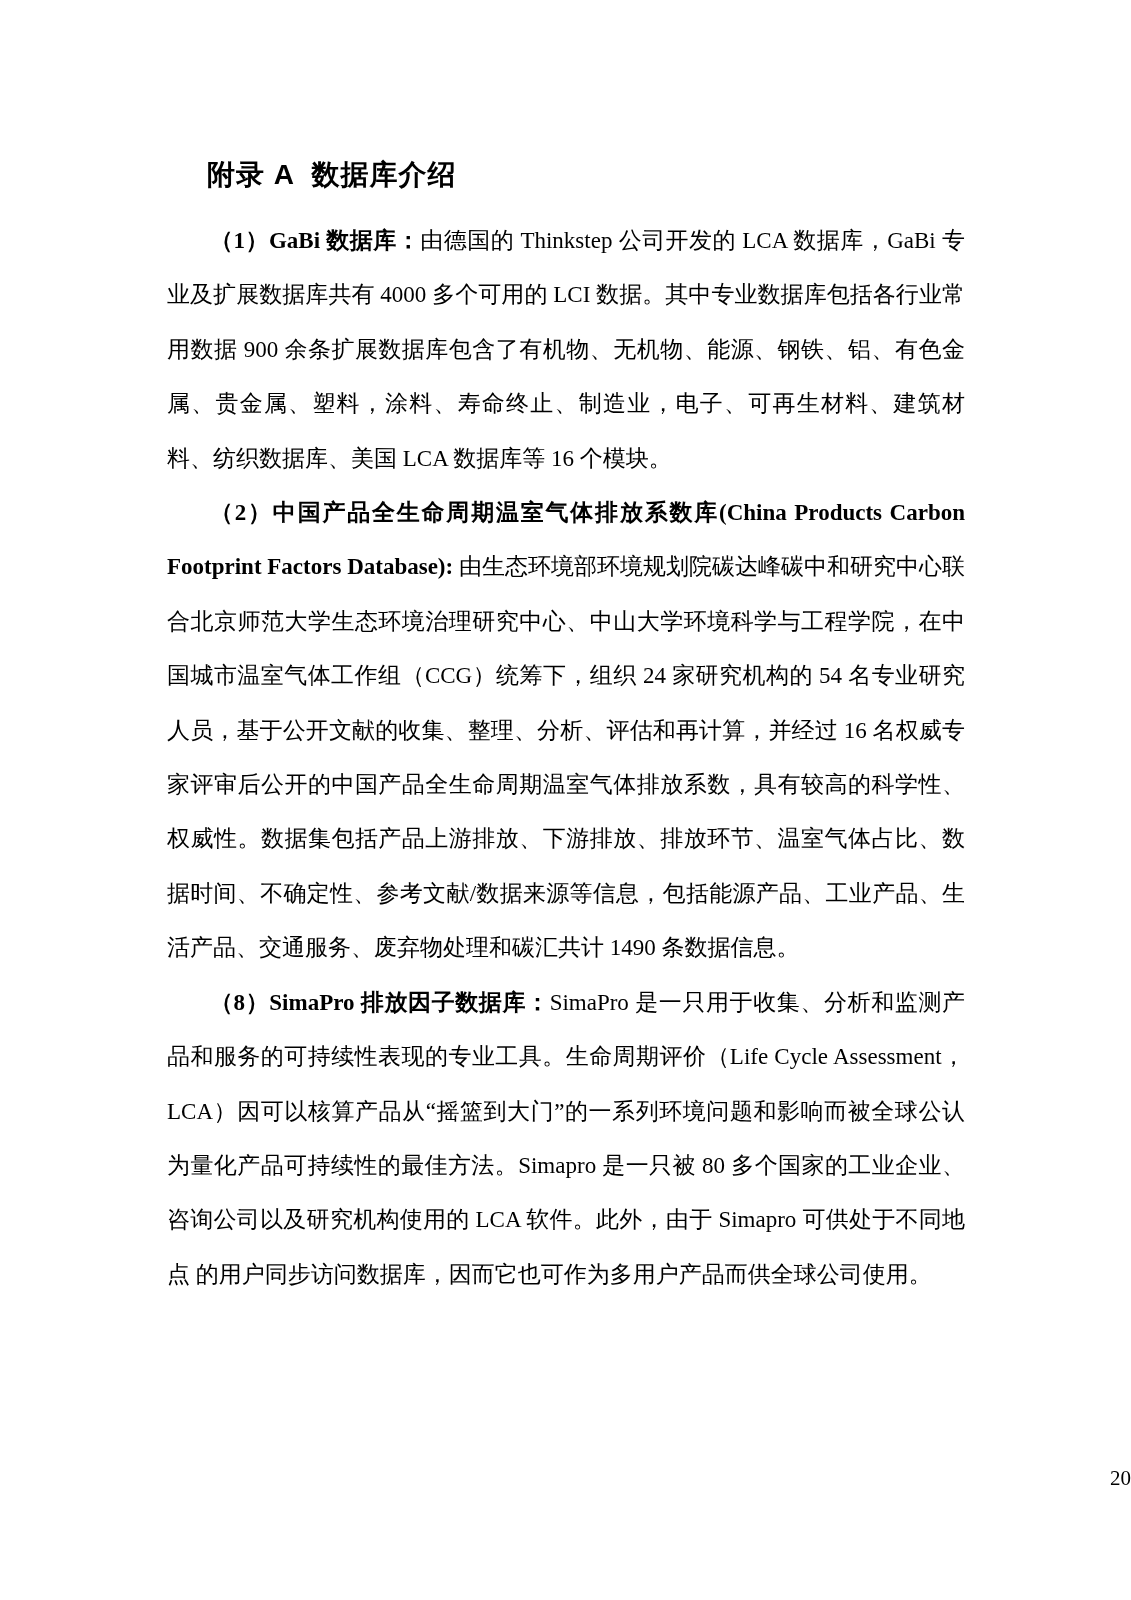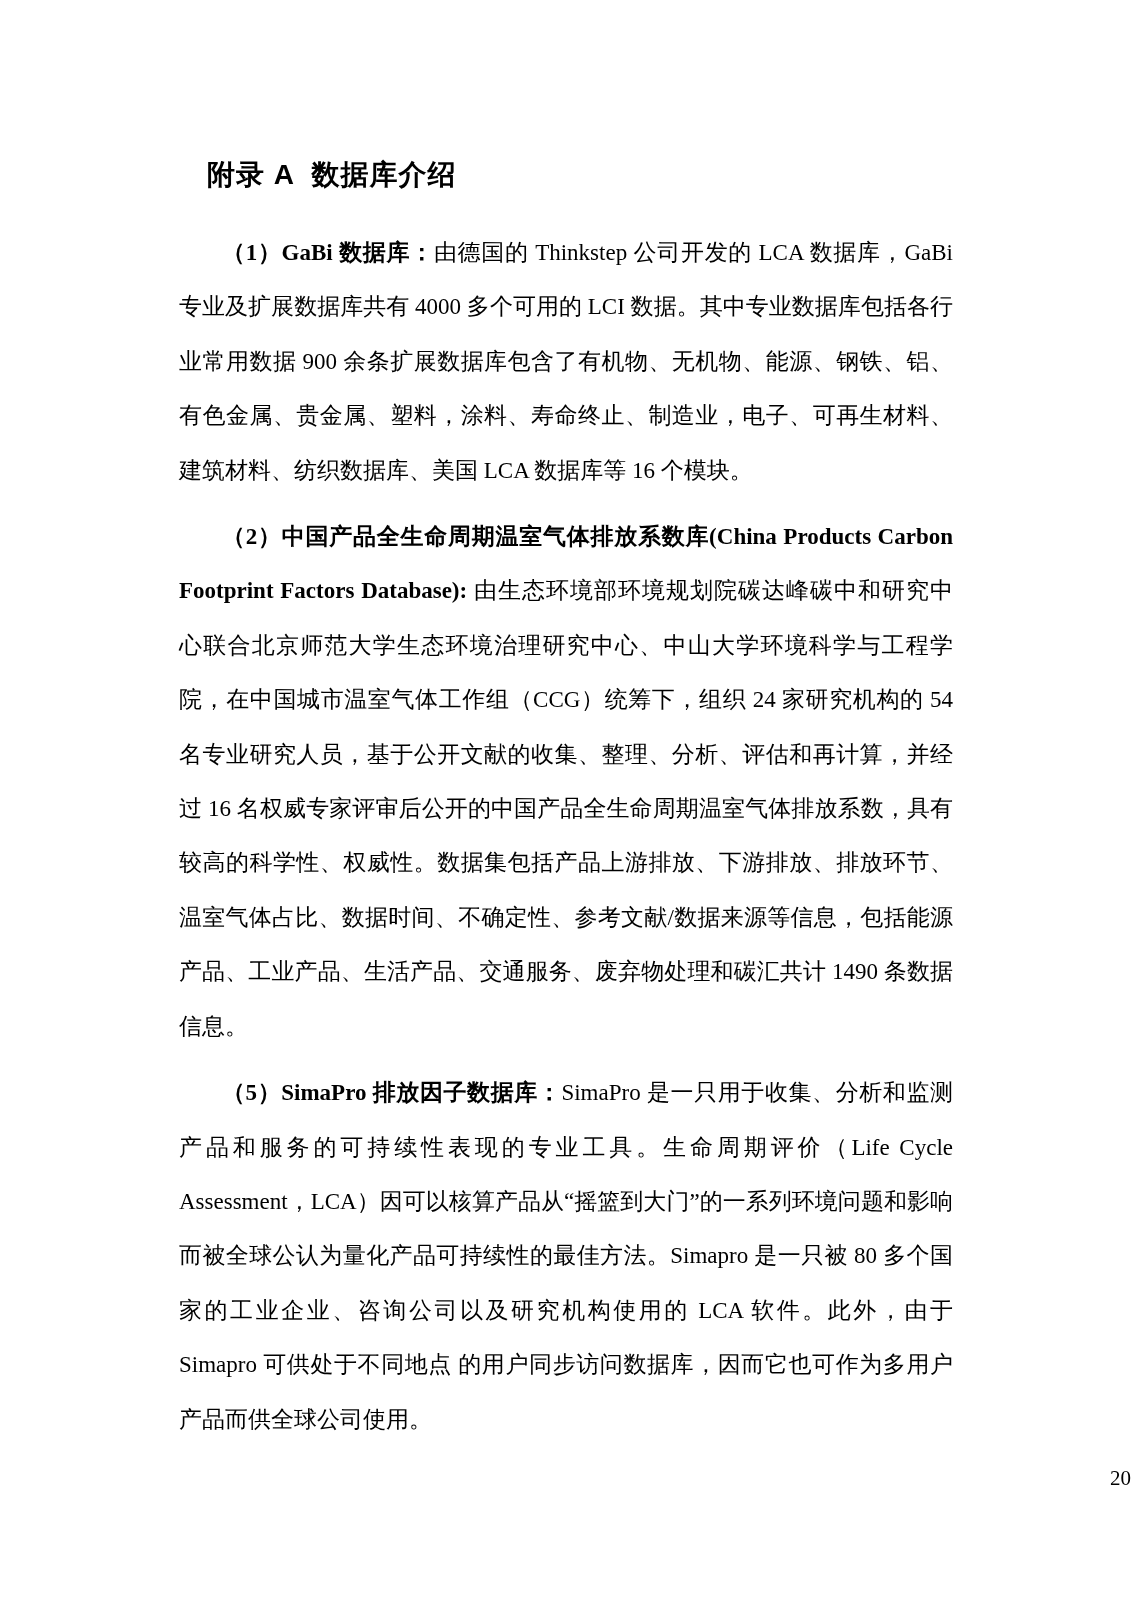--- a/index.html
+++ b/index.html
@@ -28,21 +28,21 @@
     left: 167px;
     top: 214px;
     width: 798px;
     font-family: "Liberation Serif", "DejaVu Serif", serif;
     font-size: 23px;
     line-height: 54.4px;
     text-align: justify;
     color: #000000;
   }
   .para {
-    margin: 12px;
+    margin: 0;
     padding: 0;
     text-indent: 43px;
   }
   .lead { font-weight: bold; }
   .pagenum {
     position: absolute;
     left: 0;
     top: 1466px;
     width: 100%;
     text-align: right;
@@ -57,20 +57,20 @@
 <div class="page">
 
   <h1 class="title">附录 A  数据库介绍</h1>
 
   <div class="doc">
 
     <p class="para"><span class="lead">（1）GaBi 数据库：</span><span>由德国的 Thinkstep 公司开发的 LCA 数据库，GaBi 专业及扩展数据库共有 4000 多个可用的 LCI 数据。其中专业数据库包括各行业常用数据 900 余条扩展数据库包含了有机物、无机物、能源、钢铁、铝、有色金属、贵金属、塑料，涂料、寿命终止、制造业，电子、可再生材料、建筑材料、纺织数据库、美国 LCA 数据库等 16 个模块。</span></p>
 
     <p class="para"><span class="lead">（2）中国产品全生命周期温室气体排放系数库(China Products Carbon Footprint Factors Database): </span><span>由生态环境部环境规划院碳达峰碳中和研究中心联合北京师范大学生态环境治理研究中心、中山大学环境科学与工程学院，在中国城市温室气体工作组（CCG）统筹下，组织 24 家研究机构的 54 名专业研究人员，基于公开文献的收集、整理、分析、评估和再计算，并经过 16 名权威专家评审后公开的中国产品全生命周期温室气体排放系数，具有较高的科学性、权威性。数据集包括产品上游排放、下游排放、排放环节、温室气体占比、数据时间、不确定性、参考文献/数据来源等信息，包括能源产品、工业产品、生活产品、交通服务、废弃物处理和碳汇共计 1490 条数据信息。</span></p>
 
-    <p class="para"><span class="lead">（5）SimaPro 排放因子数据库：</span><span>SimaPro 是一只用于收集、分析和监测产品和服务的可持续性表现的专业工具。生命周期评价（Life Cycle Assessment，LCA）因可以核算产品从“摇篮到大门”的一系列环境问题和影响而被全球公认为量化产品可持续性的最佳方法。Simapro 是一只被 80 多个国家的工业企业、咨询公司以及研究机构使用的 LCA 软件。此外，由于 Simapro 可供处于不同地点 的用户同步访问数据库，因而它也可作为多用户产品而供全球公司使用。</span></p>
+    <p class="para"><span class="lead">（8）SimaPro 排放因子数据库：</span><span>SimaPro 是一只用于收集、分析和监测产品和服务的可持续性表现的专业工具。生命周期评价（Life Cycle Assessment，LCA）因可以核算产品从“摇篮到大门”的一系列环境问题和影响而被全球公认为量化产品可持续性的最佳方法。Simapro 是一只被 80 多个国家的工业企业、咨询公司以及研究机构使用的 LCA 软件。此外，由于 Simapro 可供处于不同地点 的用户同步访问数据库，因而它也可作为多用户产品而供全球公司使用。</span></p>
 
 
   </div>
 
   <div class="pagenum">20</div>
 
 </div>
 
 </body></html>

